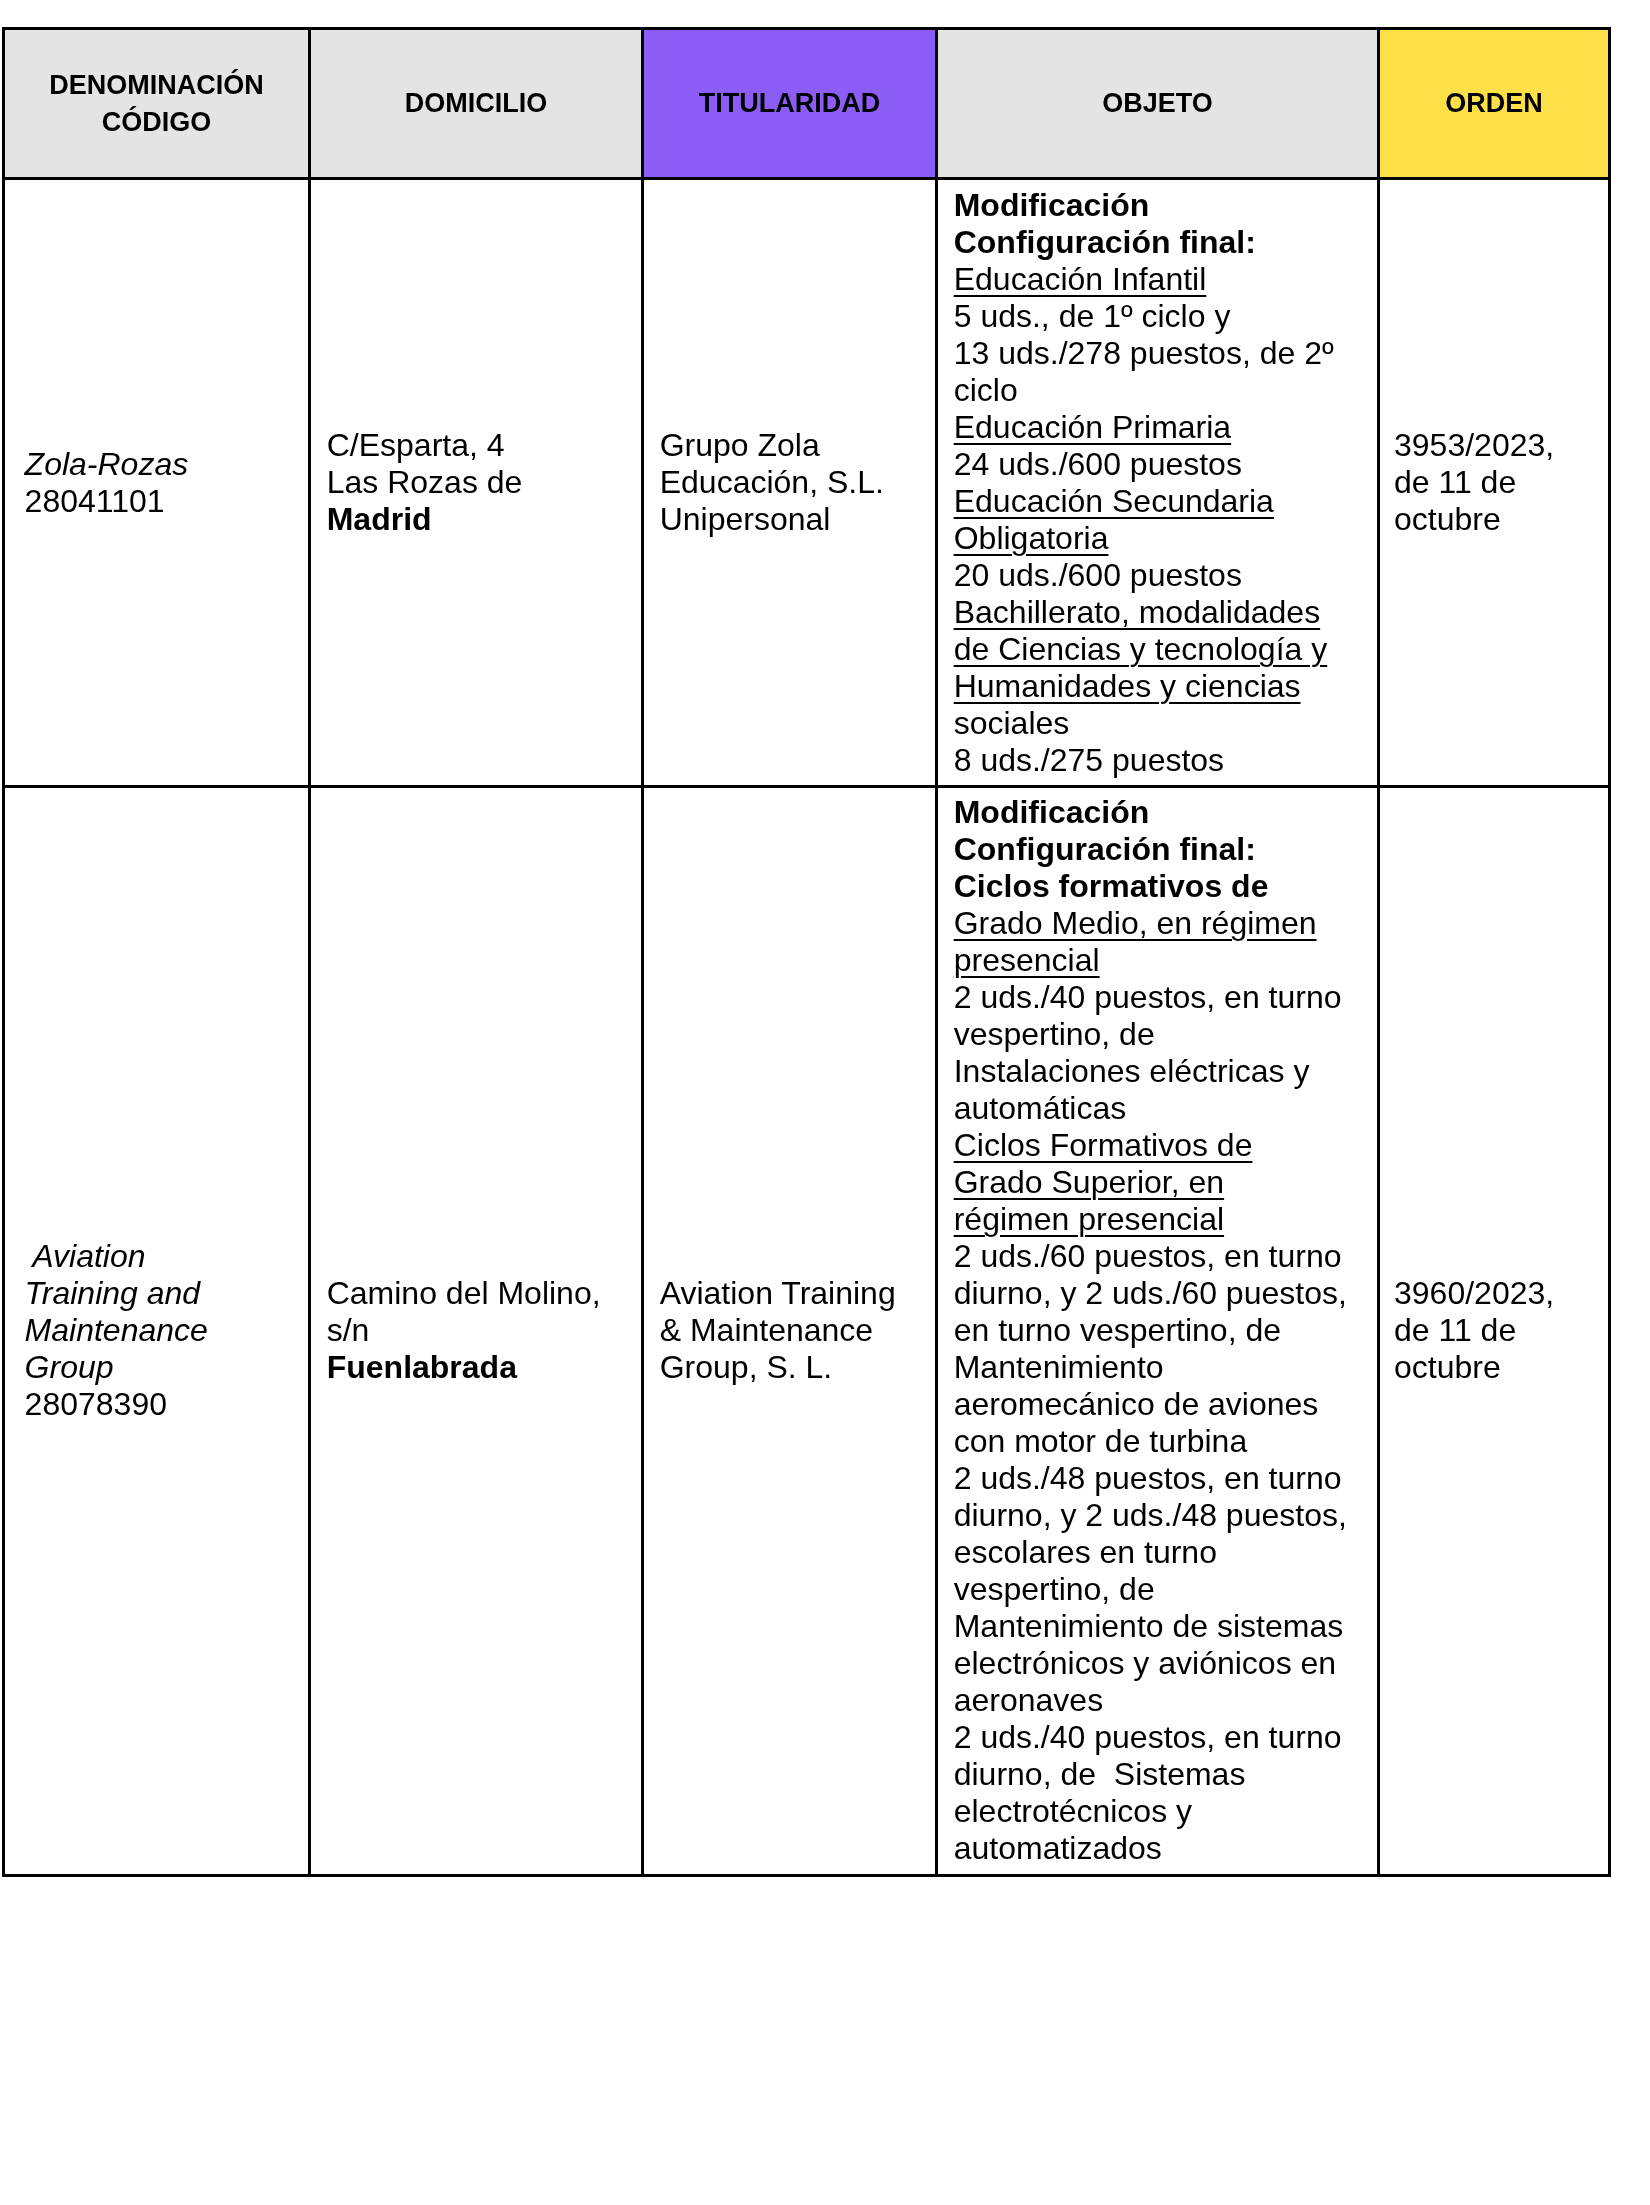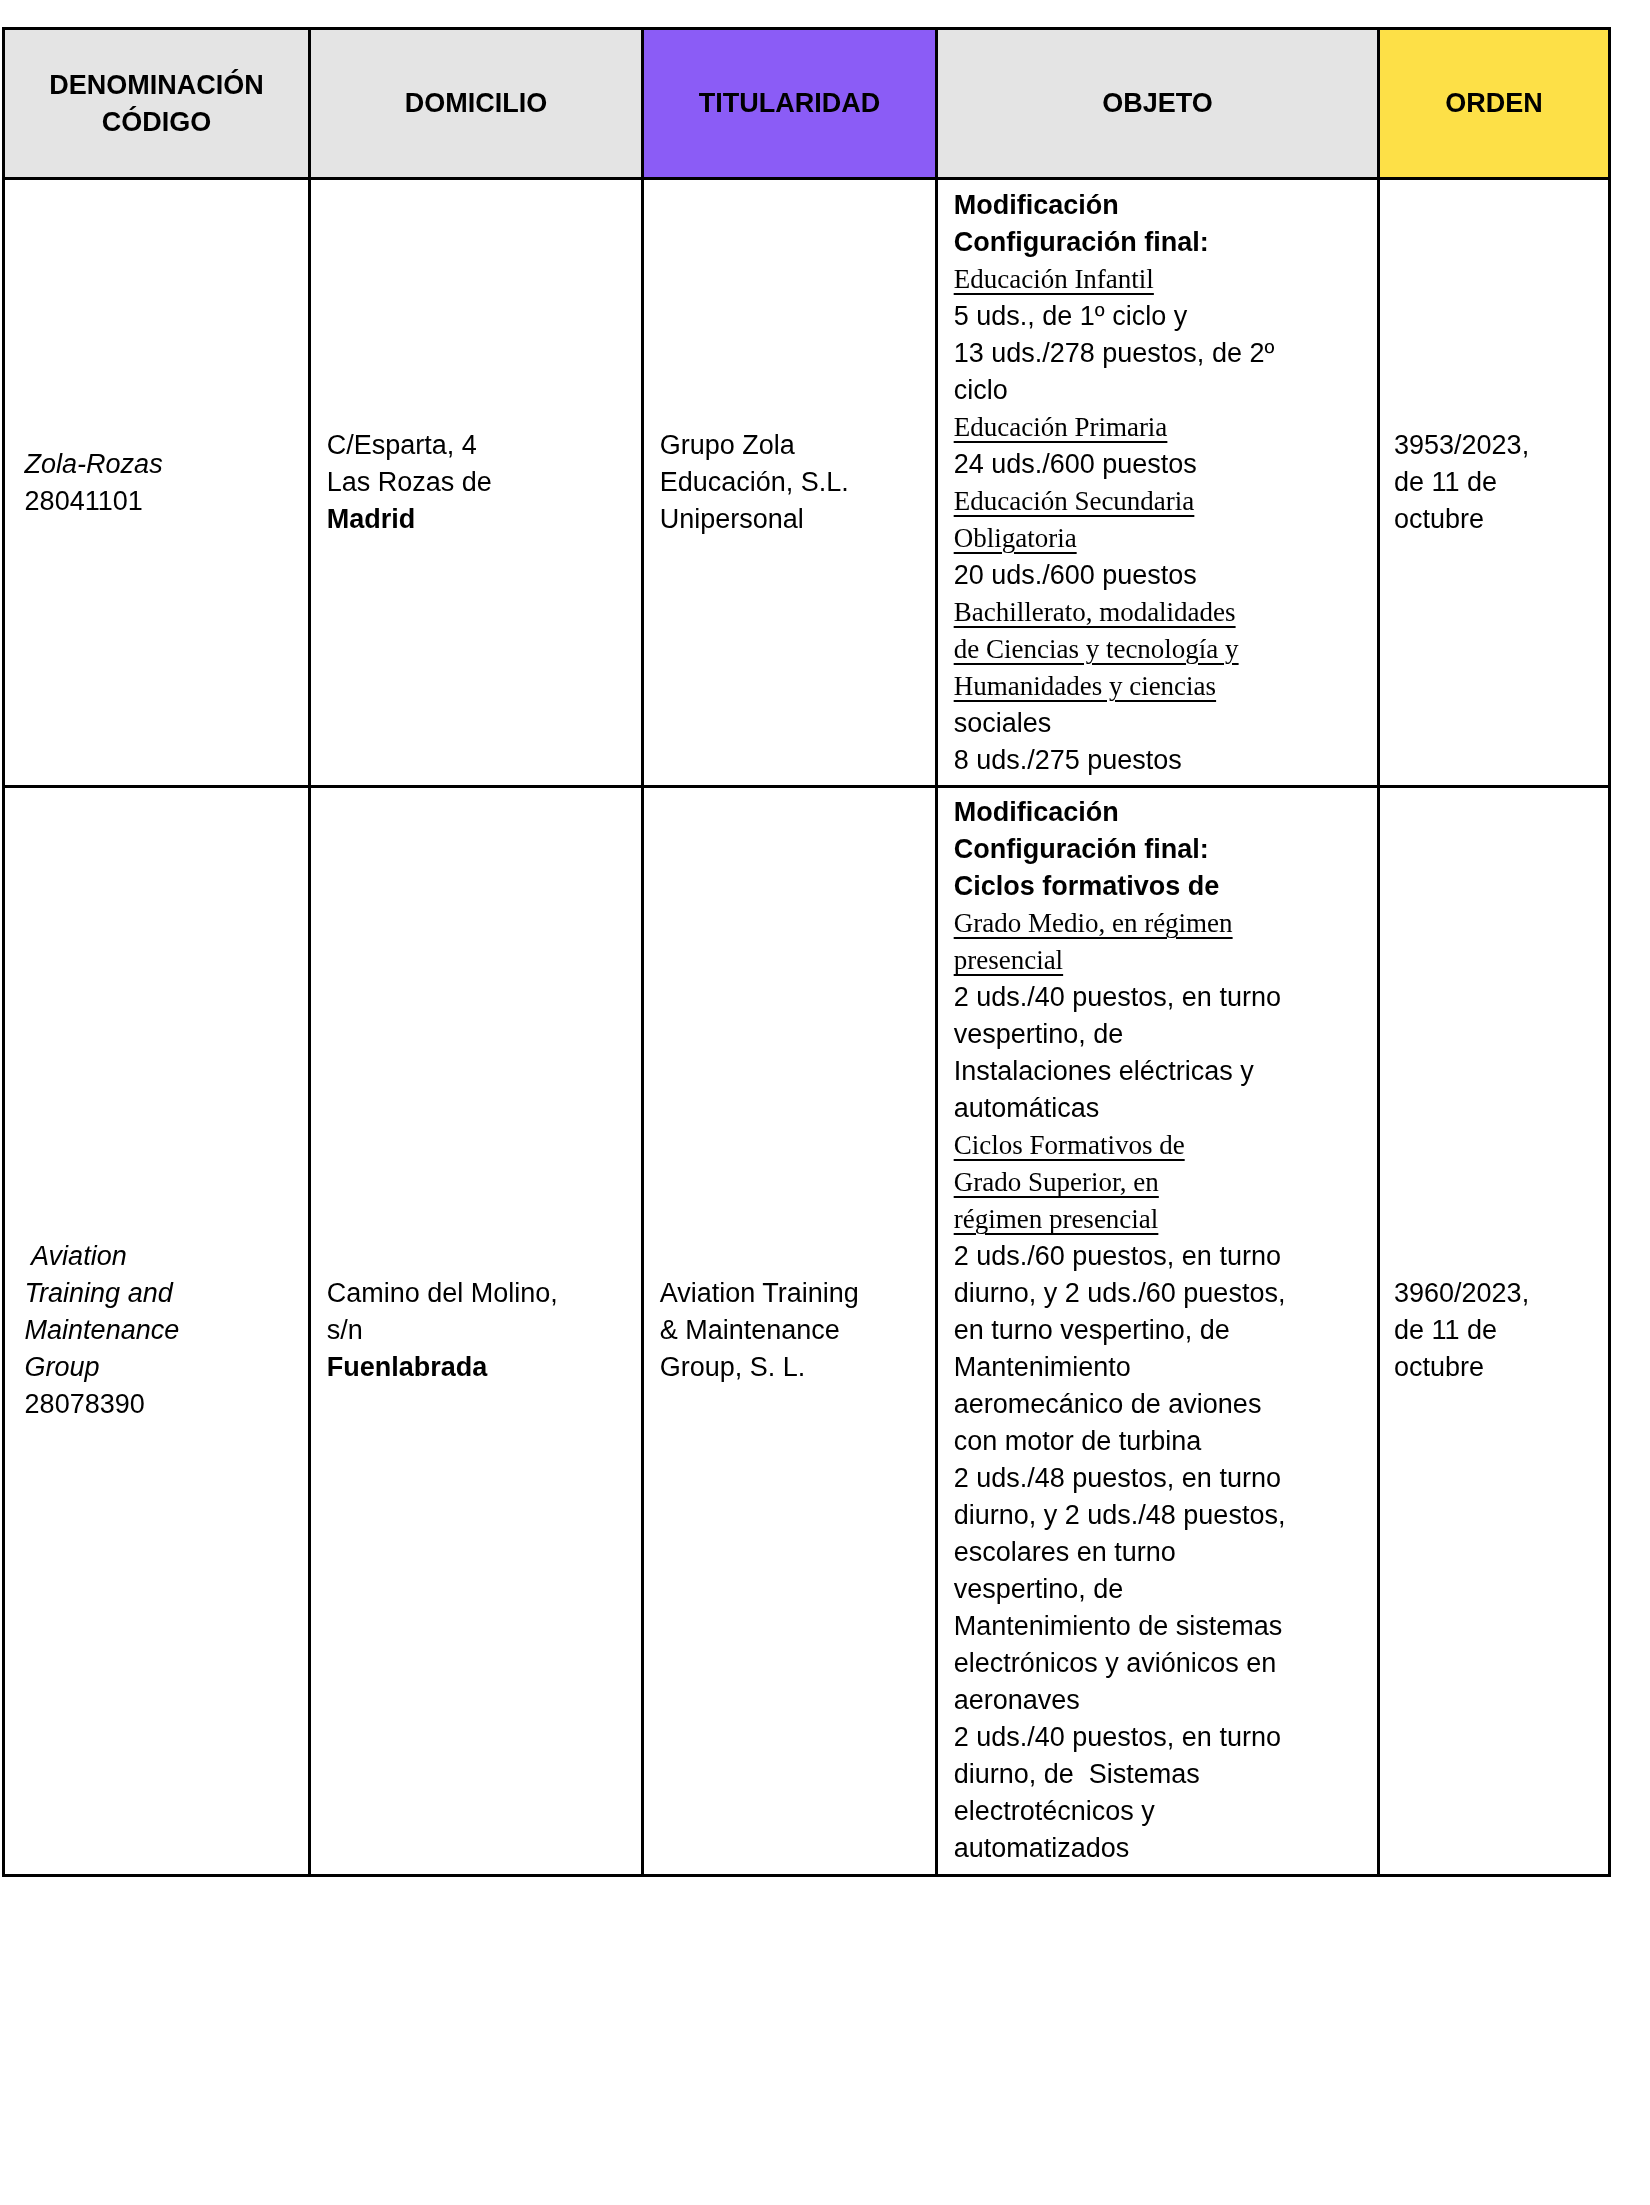--- a/index.html
+++ b/index.html
@@ -30,39 +30,38 @@
     background: #e4e4e4;
     height: 150px;
     font-size: 27px;
     line-height: 37px;
     font-weight: 700;
     text-align: center;
     vertical-align: middle;
     padding: 0 3.1px;
   }
   .doc-table td {
-    font-size: 27px;
+    font-size: 32px;
     line-height: 37px;
     vertical-align: middle;
     text-align: left;
     padding: 6.3px 4.7px 6.3px 15.7px;
   }
   td.denom { padding-left: 19.6px; }
   td.orden { padding-left: 14px; }
   tr.row-1 { height: 605px; }
   tr.row-2 { height: 1085px; }
   .line { white-space: pre; }
   .normal { font-weight: 400; font-style: normal; text-decoration: none; }
   .bold { font-weight: 700; }
   .bold-italic { font-weight: 400; font-style: italic; }
   .underline {
     text-decoration: underline;
     text-decoration-thickness: 2.4px;
     text-underline-offset: 4.7px;
-    font-family: Liberation Serif, serif;
   }
 </style>
 </head>
 <body style="background: rgb(255, 255, 255); color: rgb(0, 0, 0);">
 
 <table class="doc-table">
   <colgroup>
     <col style="width:306px">
     <col style="width:333px">
     <col style="width:294px">

